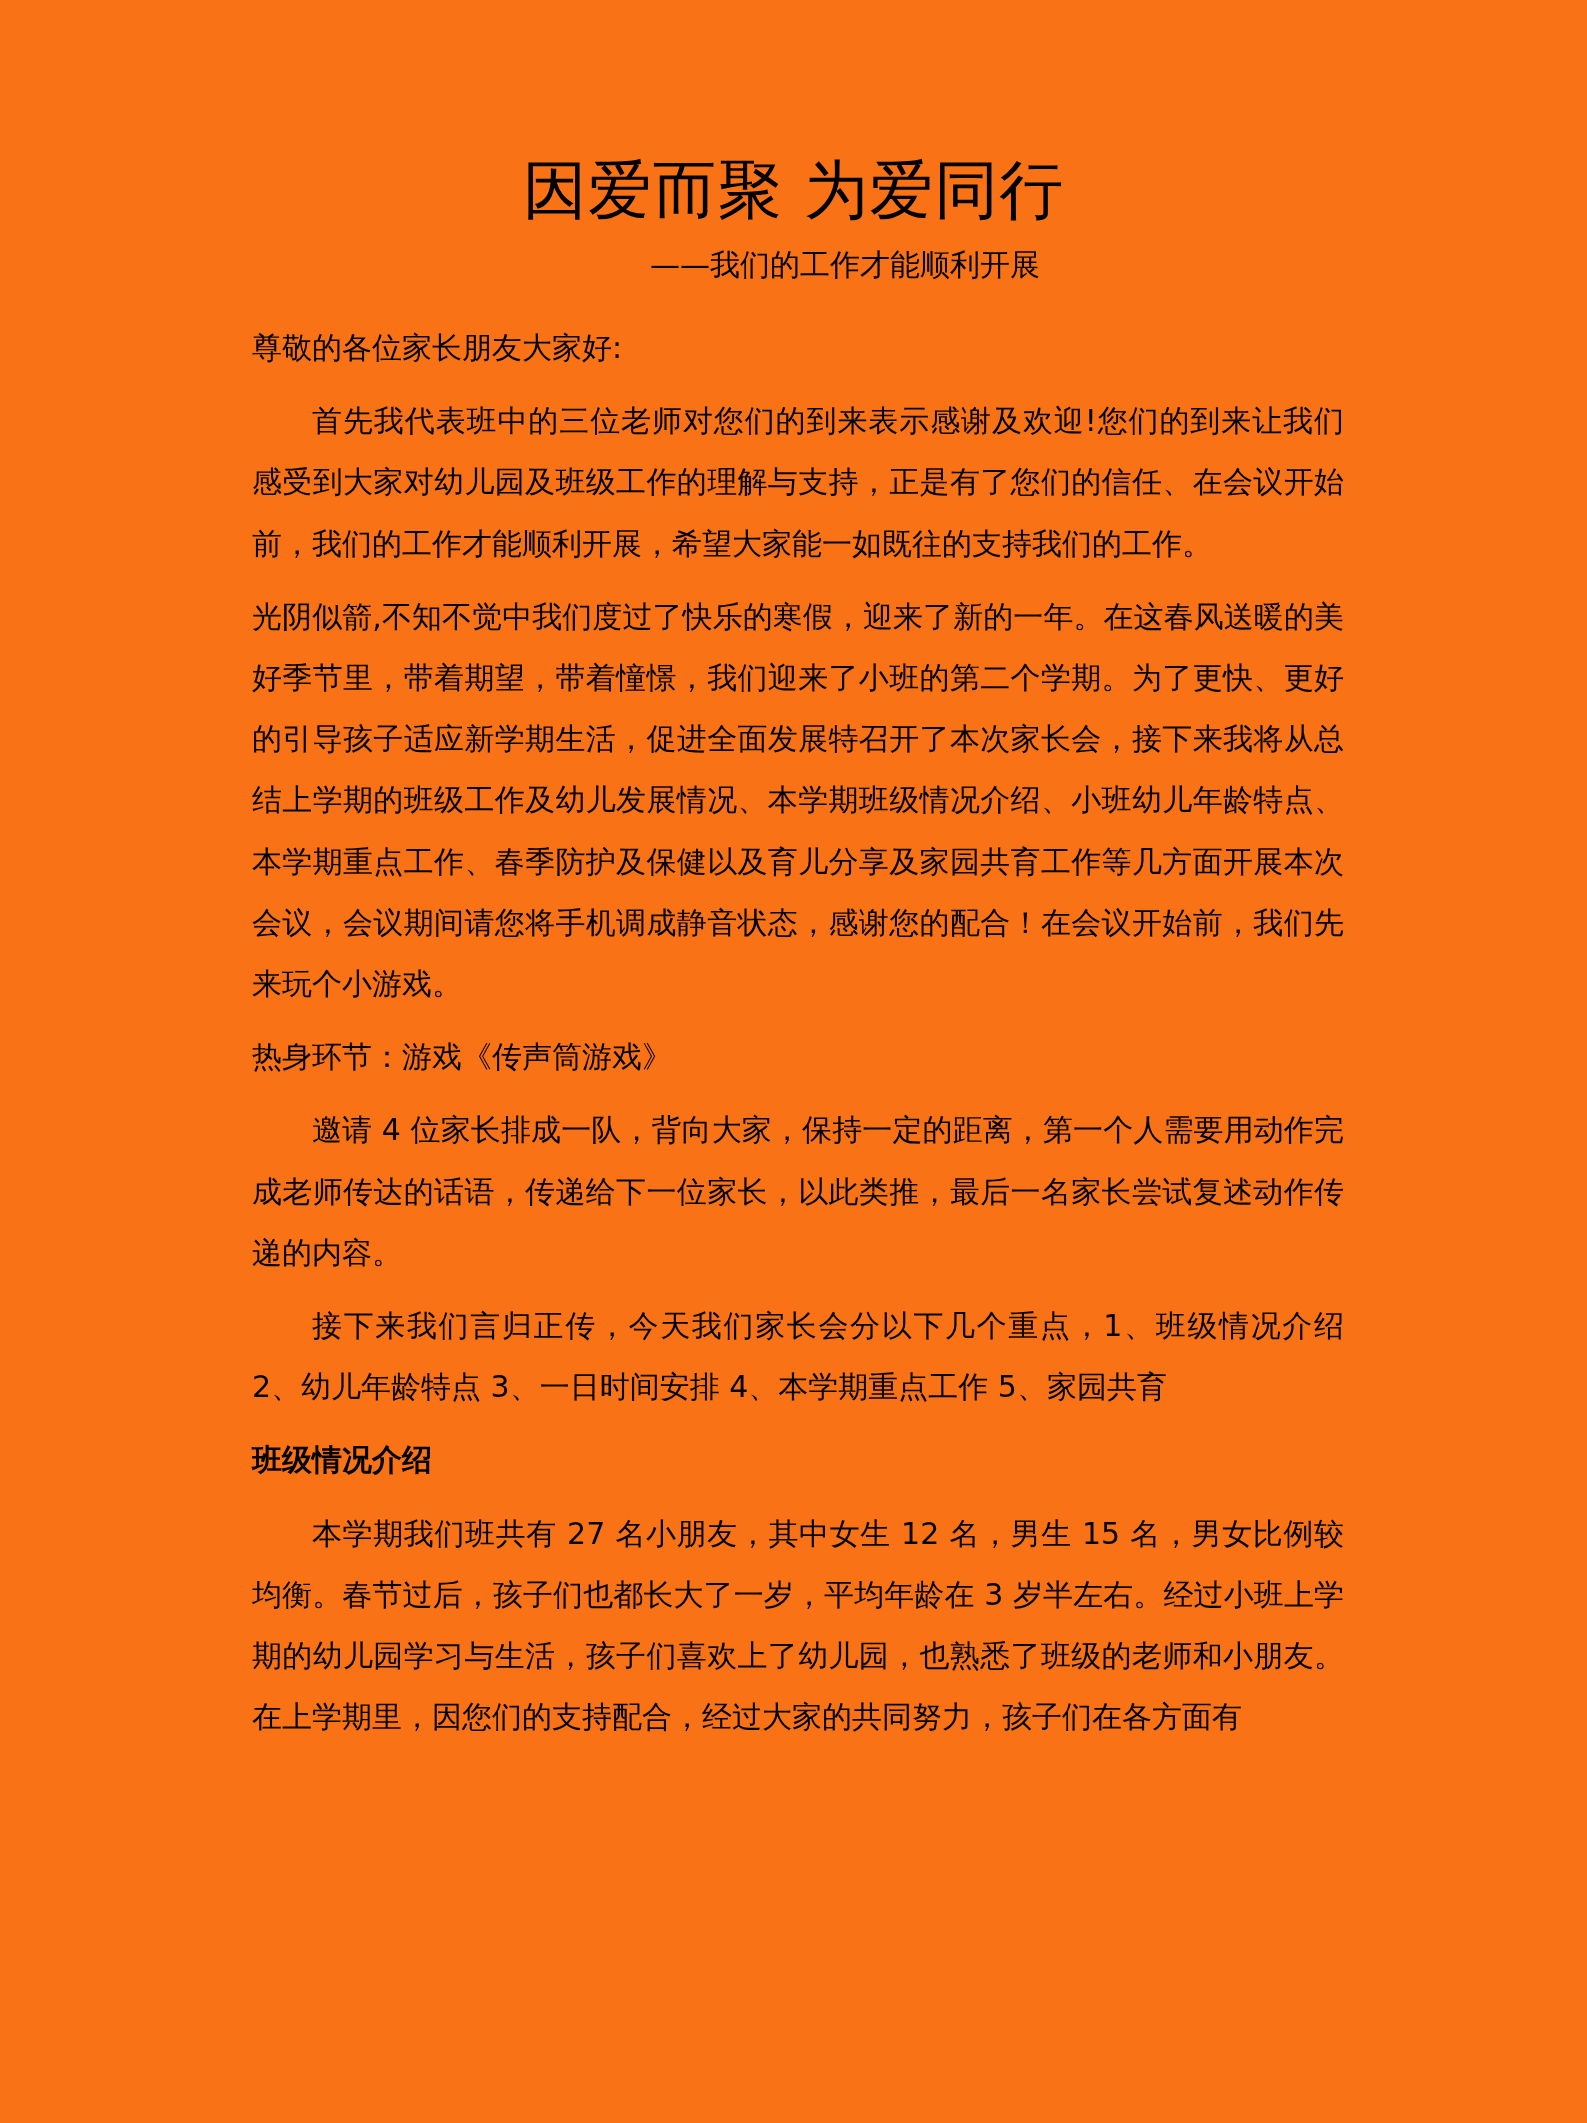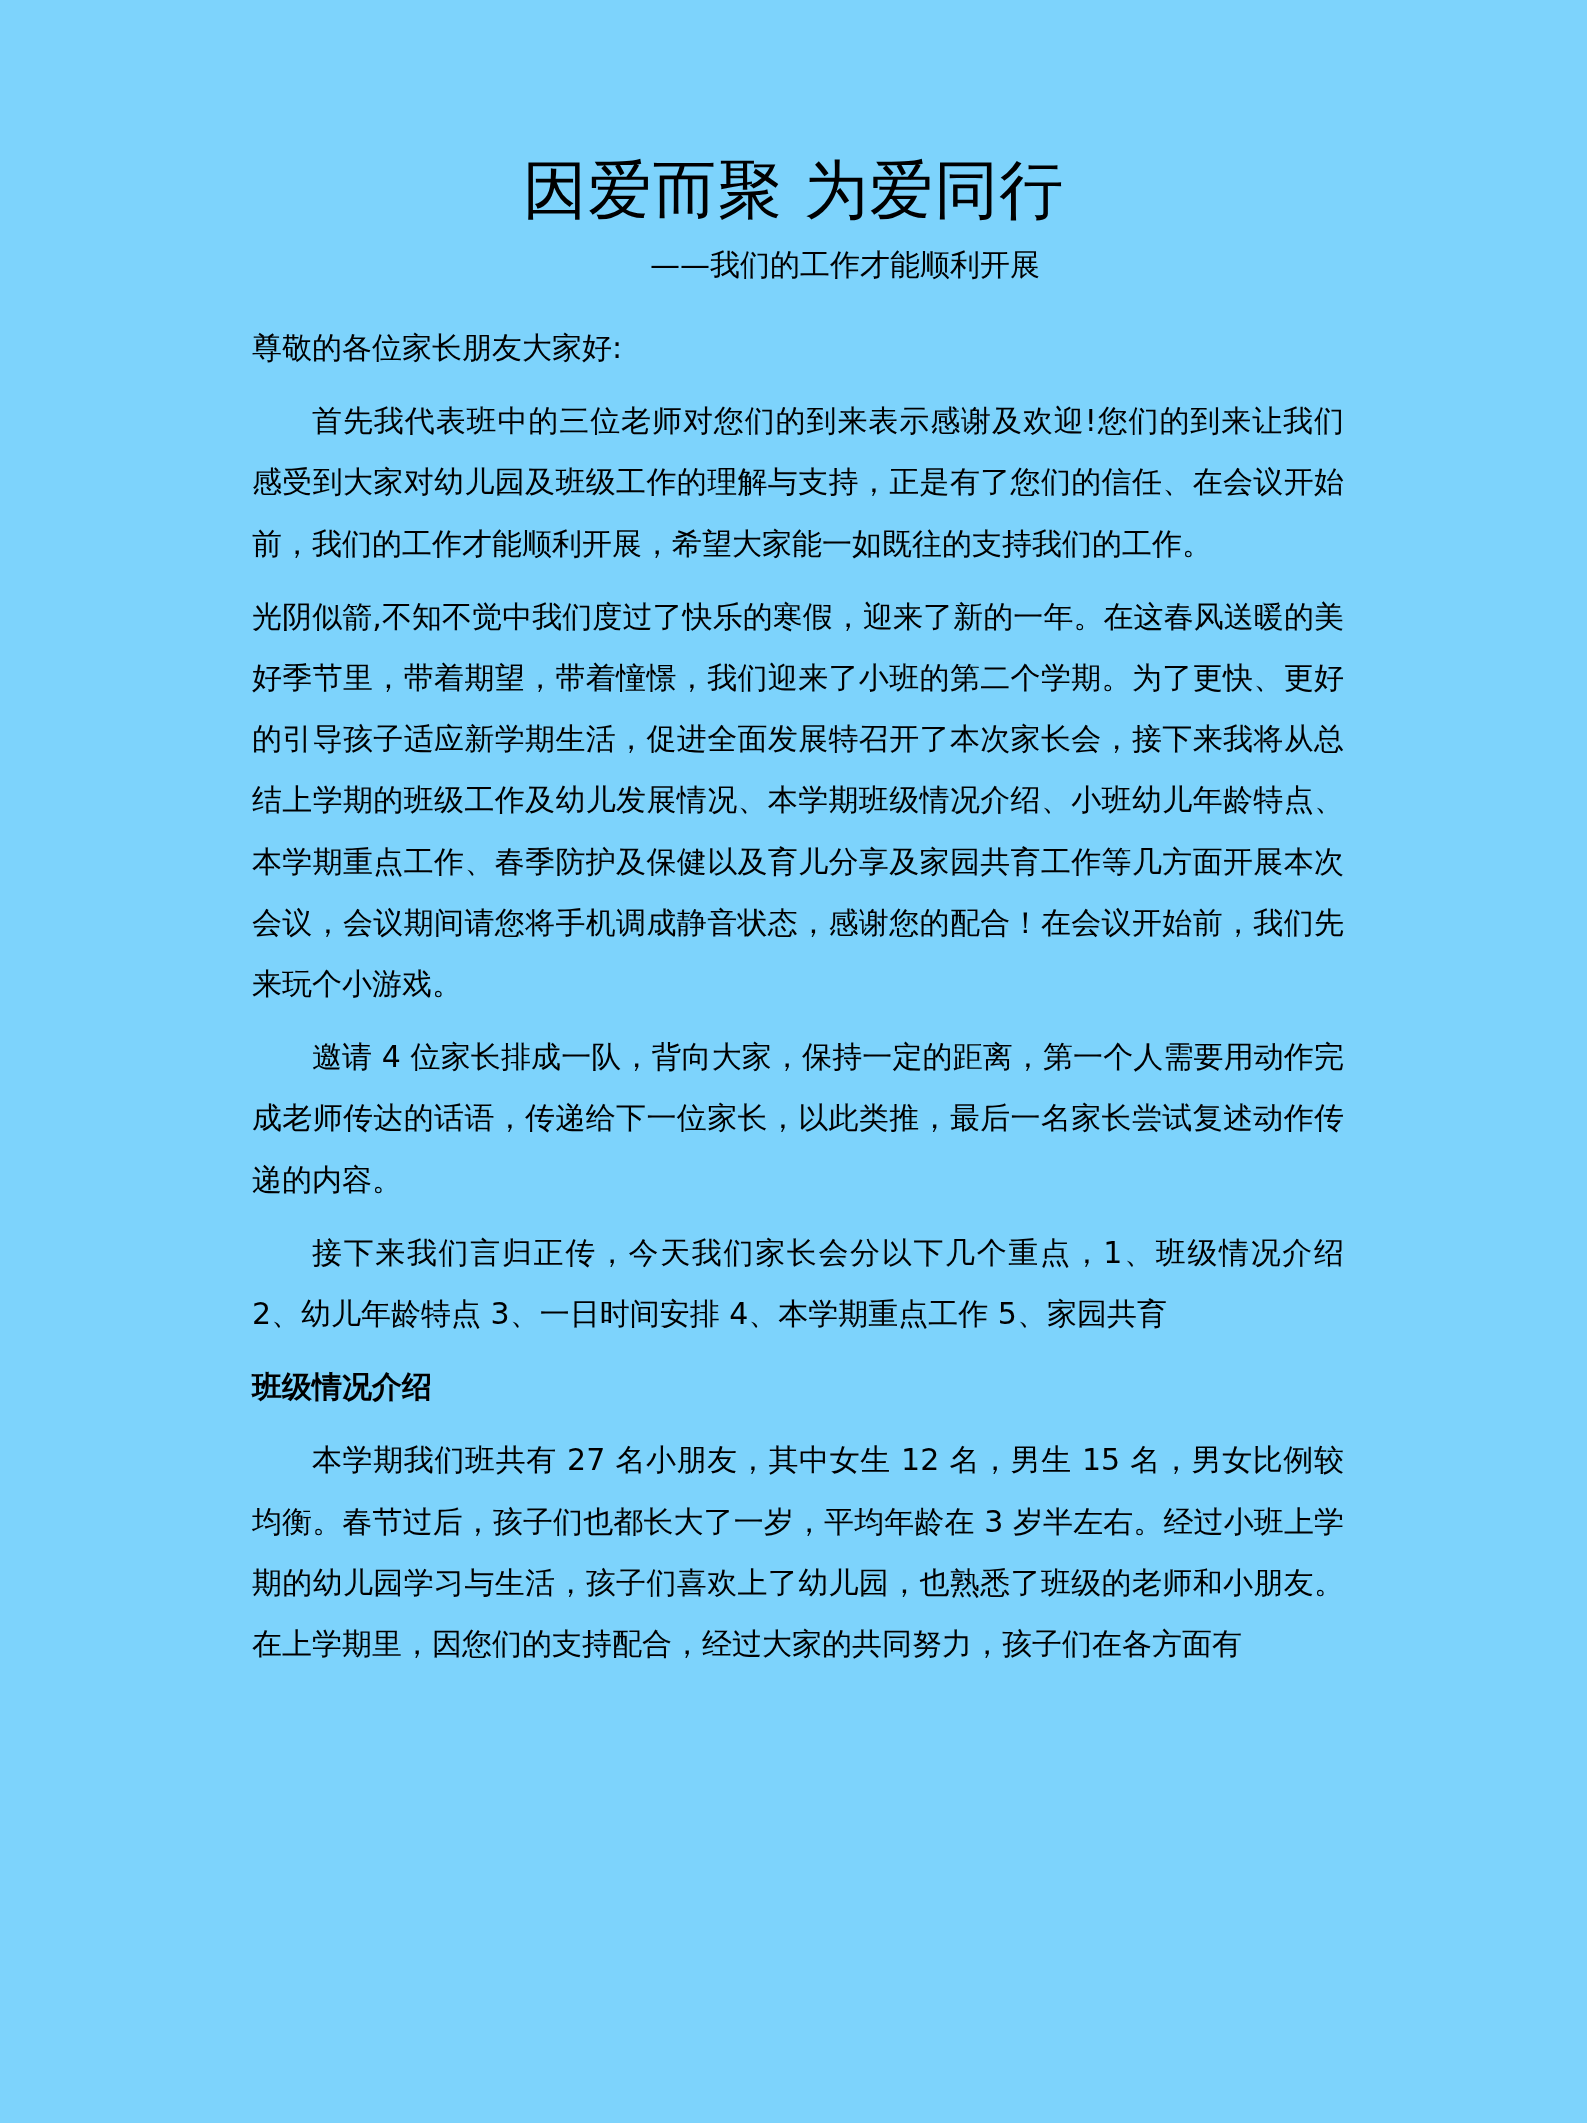--- a/index.html
+++ b/index.html
@@ -14,21 +14,21 @@
       overflow: hidden;
       font-family: "DejaVu Sans", "Liberation Sans", sans-serif;
       color: #000000;
     }
     .page {
       position: absolute;
       left: 0;
       top: 0;
       width: 1587px;
       height: 2123px;
-      background: #7dd3fc;
+      background: #f97316;
     }
     .title {
       position: absolute;
       left: 0;
       width: 1587px;
       top: 150px;
       text-align: center;
       font-size: 64px;
       line-height: 80px;
       font-weight: normal;
@@ -65,18 +65,19 @@
 <body>
 
 <div class="page">
   <div class="title">因爱而聚  为爱同行</div>
   <div class="subtitle">——我们的工作才能顺利开展</div>
 
   <div class="body-text">
     <p class="para">尊敬的各位家长朋友大家好:</p>
     <p class="para indent">首先我代表班中的三位老师对您们的到来表示感谢及欢迎!您们的到来让我们感受到大家对幼儿园及班级工作的理解与支持，正是有了您们的信任、在会议开始前，我们的工作才能顺利开展，希望大家能一如既往的支持我们的工作。</p>
     <p class="para">光阴似箭,不知不觉中我们度过了快乐的寒假，迎来了新的一年。在这春风送暖的美好季节里，带着期望，带着憧憬，我们迎来了小班的第二个学期。为了更快、更好的引导孩子适应新学期生活，促进全面发展特召开了本次家长会，接下来我将从总结上学期的班级工作及幼儿发展情况、本学期班级情况介绍、小班幼儿年龄特点、本学期重点工作、春季防护及保健以及育儿分享及家园共育工作等几方面开展本次会议，会议期间请您将手机调成静音状态，感谢您的配合！在会议开始前，我们先来玩个小游戏。</p>
+    <p class="para">热身环节：游戏《传声筒游戏》</p>
     <p class="para indent">邀请 4 位家长排成一队，背向大家，保持一定的距离，第一个人需要用动作完成老师传达的话语，传递给下一位家长，以此类推，最后一名家长尝试复述动作传递的内容。</p>
     <p class="para indent">接下来我们言归正传，今天我们家长会分以下几个重点，1、班级情况介绍 2、幼儿年龄特点 3、一日时间安排 4、本学期重点工作 5、家园共育</p>
     <p class="para heading">班级情况介绍</p>
     <p class="para indent">本学期我们班共有 27 名小朋友，其中女生 12 名，男生 15 名，男女比例较均衡。春节过后，孩子们也都长大了一岁，平均年龄在 3 岁半左右。经过小班上学期的幼儿园学习与生活，孩子们喜欢上了幼儿园，也熟悉了班级的老师和小朋友。在上学期里，因您们的支持配合，经过大家的共同努力，孩子们在各方面有</p>
   </div>
 </div>
 
 </body></html>

